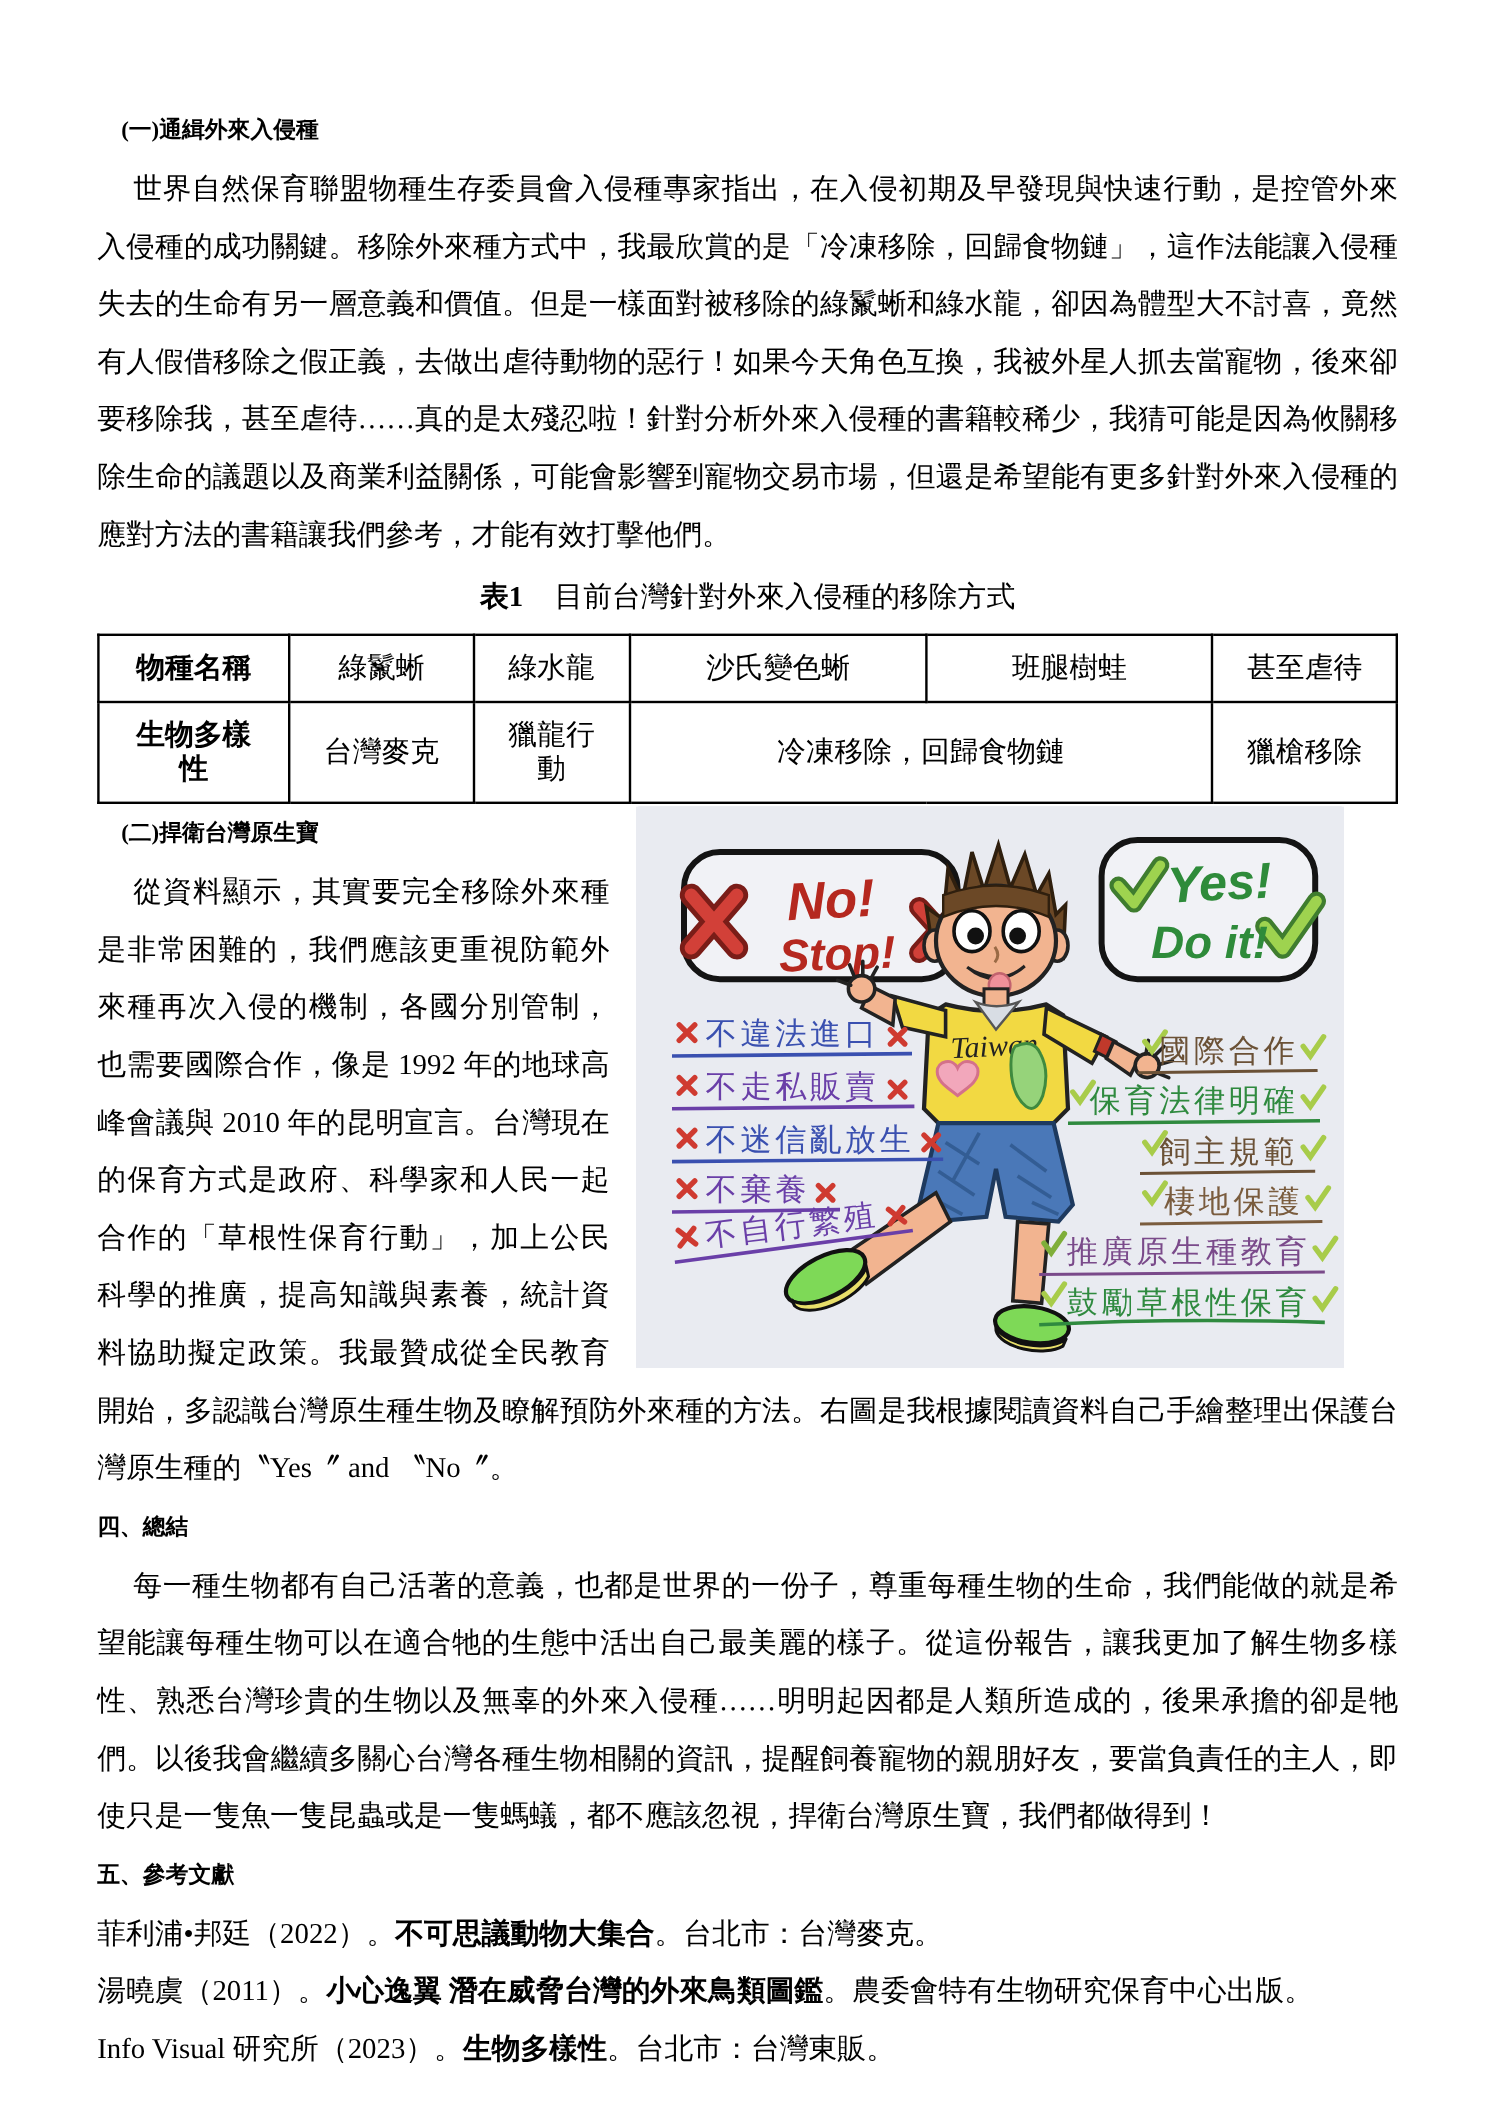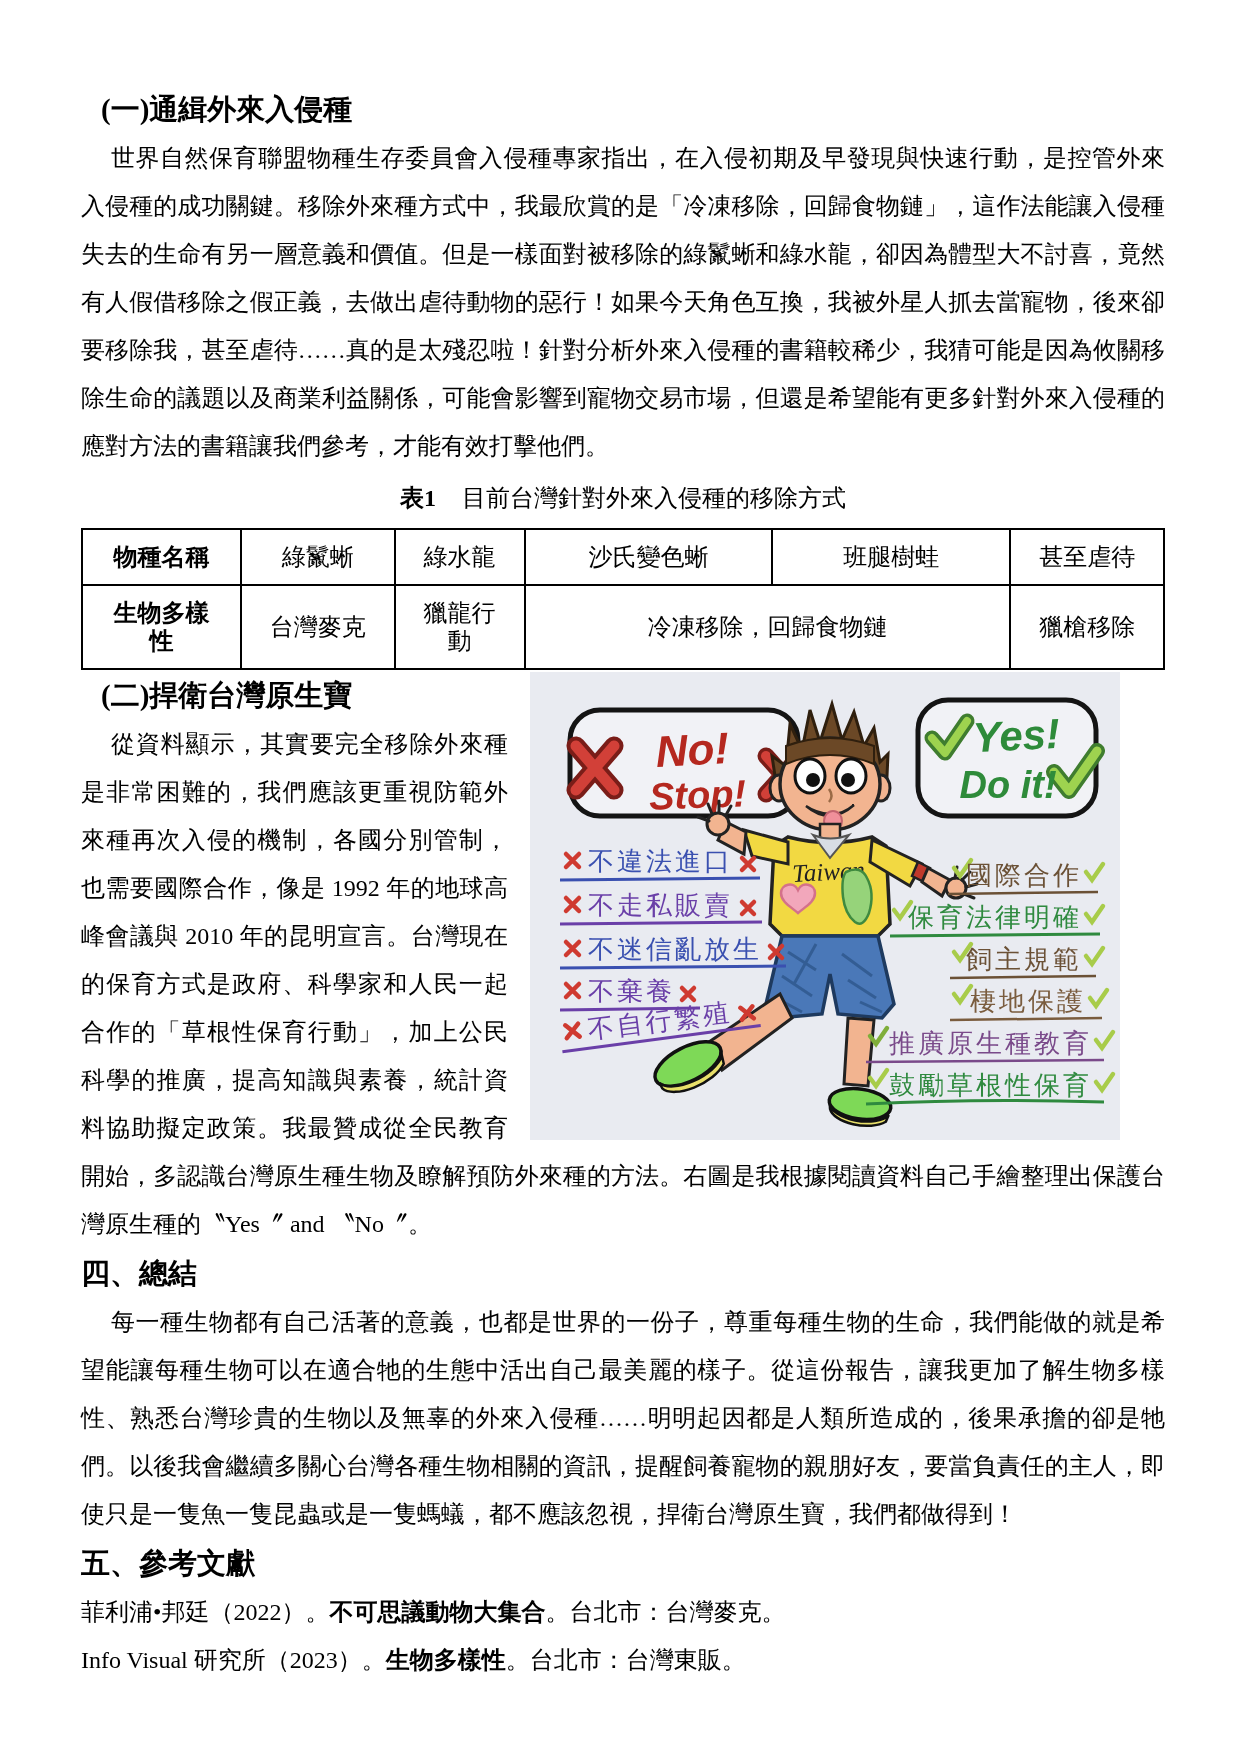--- a/index.html
+++ b/index.html
@@ -5,21 +5,21 @@
   html,body { margin:0; padding:0; background:#888; }
   .page {
     position:relative; width:1241px; height:1755px; margin:0 auto;
     background:#ffffff; overflow:hidden;
     font-family:"Liberation Serif","DejaVu Serif",serif; color:#000;
   }
   .content {
     position:absolute; left:81px; top:84px; width:1084px;
     font-size:24px; line-height:48px; text-align:justify;
   }
-  h3.sec { font-size:29px; font-weight:700; margin:0; line-height:50px; text-align:left; }
+  h3.sec { font-size:19px; font-weight:700; margin:0; line-height:50px; text-align:left; }
   h3.sub { padding-left:20px; }
   p.body { margin:0; text-indent:30px; }
 
   .table-caption { margin:4px 0 6px; text-align:center; }
   .table-caption b { margin-right:26px; }
 
   table.removal { width:100%; border-collapse:collapse; table-layout:fixed; }
   table.removal th, table.removal td {
     border:2px solid #000; text-align:center; vertical-align:middle;
     font-size:24px; line-height:28px; padding:13px 20px;
@@ -241,17 +241,18 @@
       <h3 class="sec sub">(二)捍衛台灣原生寶</h3>
       <p class="body">從資料顯示，其實要完全移除外來種是非常困難的，我們應該更重視防範外來種再次入侵的機制，各國分別管制，也需要國際合作，像是 1992 年的地球高峰會議與 2010 年的昆明宣言。台灣現在的保育方式是政府、科學家和人民一起合作的「草根性保育行動」，加上公民科學的推廣，提高知識與素養，統計資料協助擬定政策。我最贊成從全民教育開始，多認識台灣原生種生物及瞭解預防外來種的方法。右圖是我根據閱讀資料自己手繪整理出保護台灣原生種的〝Yes〞 and 〝No〞。</p>
     </div>
 
     <h3 class="sec clear">四、總結</h3>
     <p class="body">每一種生物都有自己活著的意義，也都是世界的一份子，尊重每種生物的生命，我們能做的就是希望能讓每種生物可以在適合牠的生態中活出自己最美麗的樣子。從這份報告，讓我更加了解生物多樣性、熟悉台灣珍貴的生物以及無辜的外來入侵種……明明起因都是人類所造成的，後果承擔的卻是牠們。以後我會繼續多關心台灣各種生物相關的資訊，提醒飼養寵物的親朋好友，要當負責任的主人，即使只是一隻魚一隻昆蟲或是一隻螞蟻，都不應該忽視，捍衛台灣原生寶，我們都做得到！</p>
 
     <h3 class="sec">五、參考文獻</h3>
 
     <p class="ref"><span>菲利浦•邦廷（2022）。</span><b>不可思議動物大集合</b><span>。台北市：台灣麥克。</span></p>
+    <p class="ref"><span>湯曉虞（2011）。</span><b>小心逸翼 潛在威脅台灣的外來鳥類圖鑑</b><span>。農委會特有生物研究保育中心出版。</span></p>
     <p class="ref"><span>Info Visual 研究所（2023）。</span><b>生物多樣性</b><span>。台北市：台灣東販。</span></p>
     <p class="ref"></p>
 
   </div>
 </div>
 
 </body></html>

